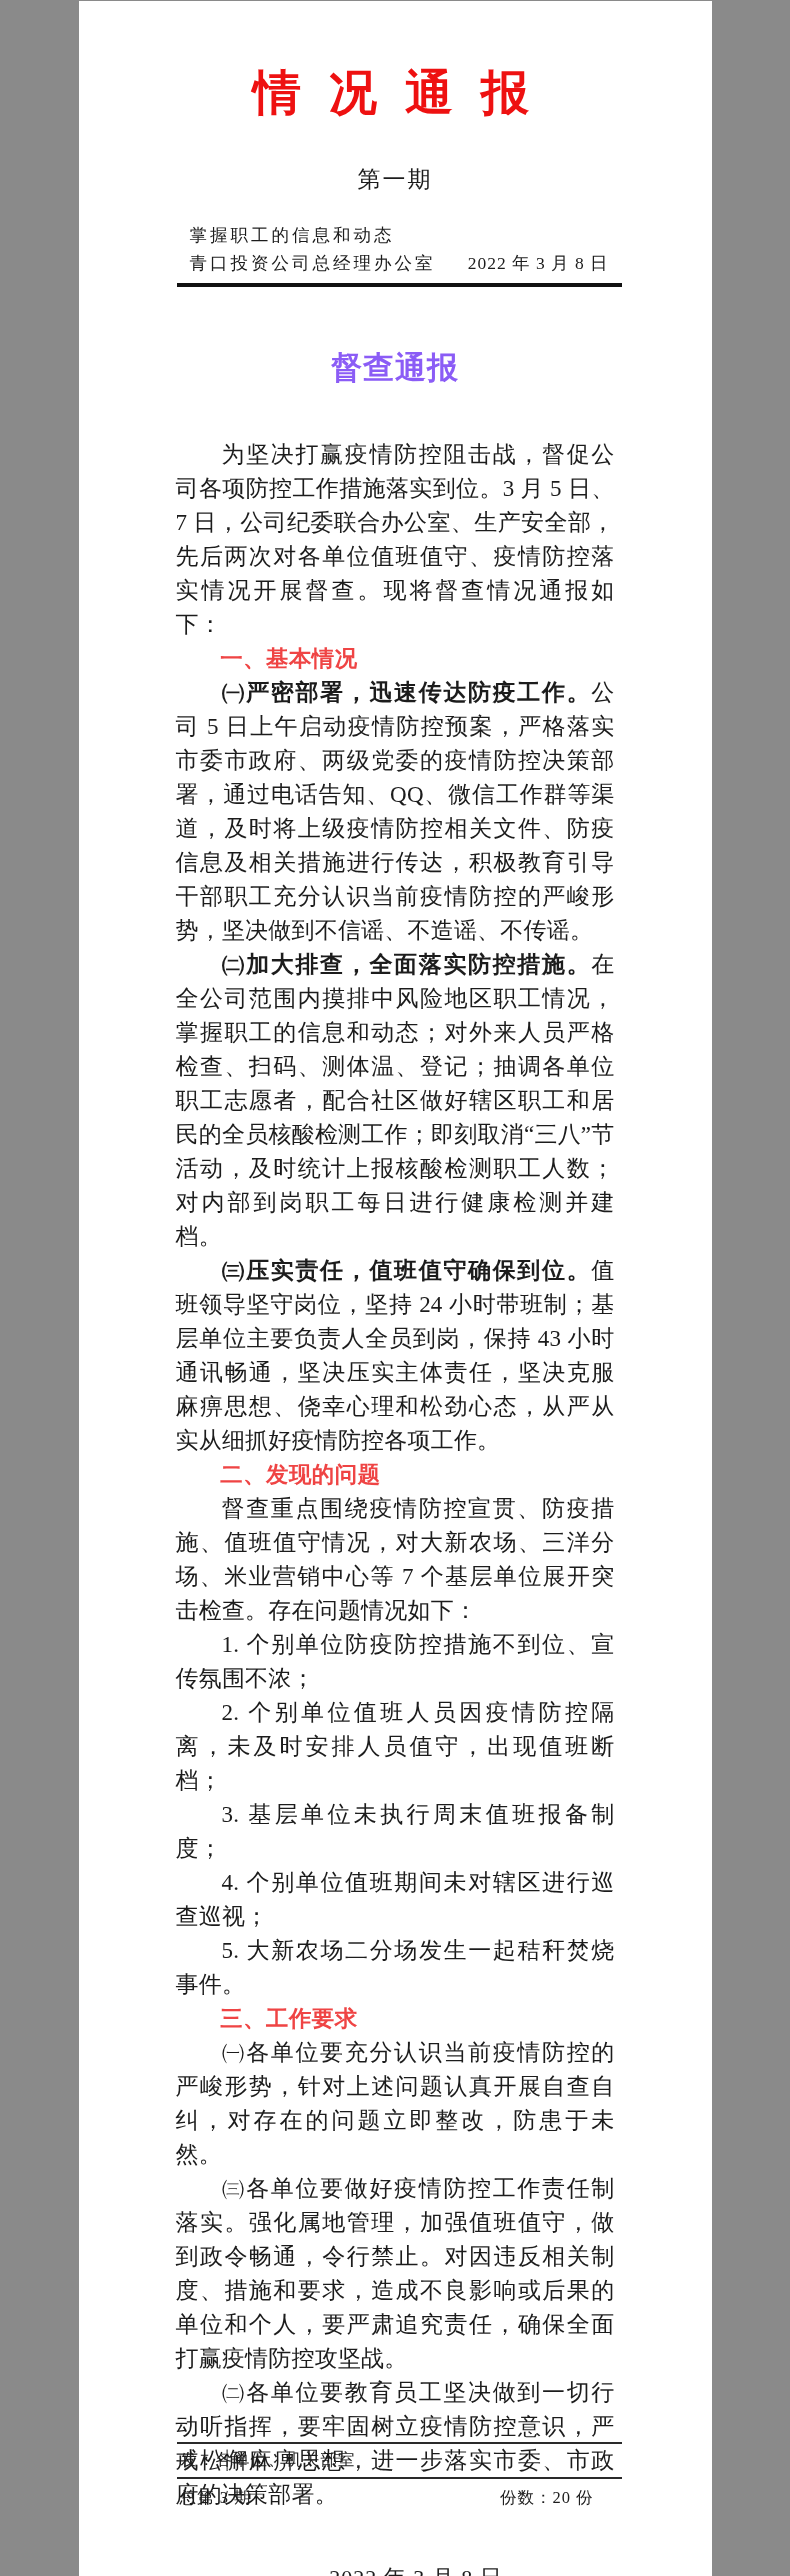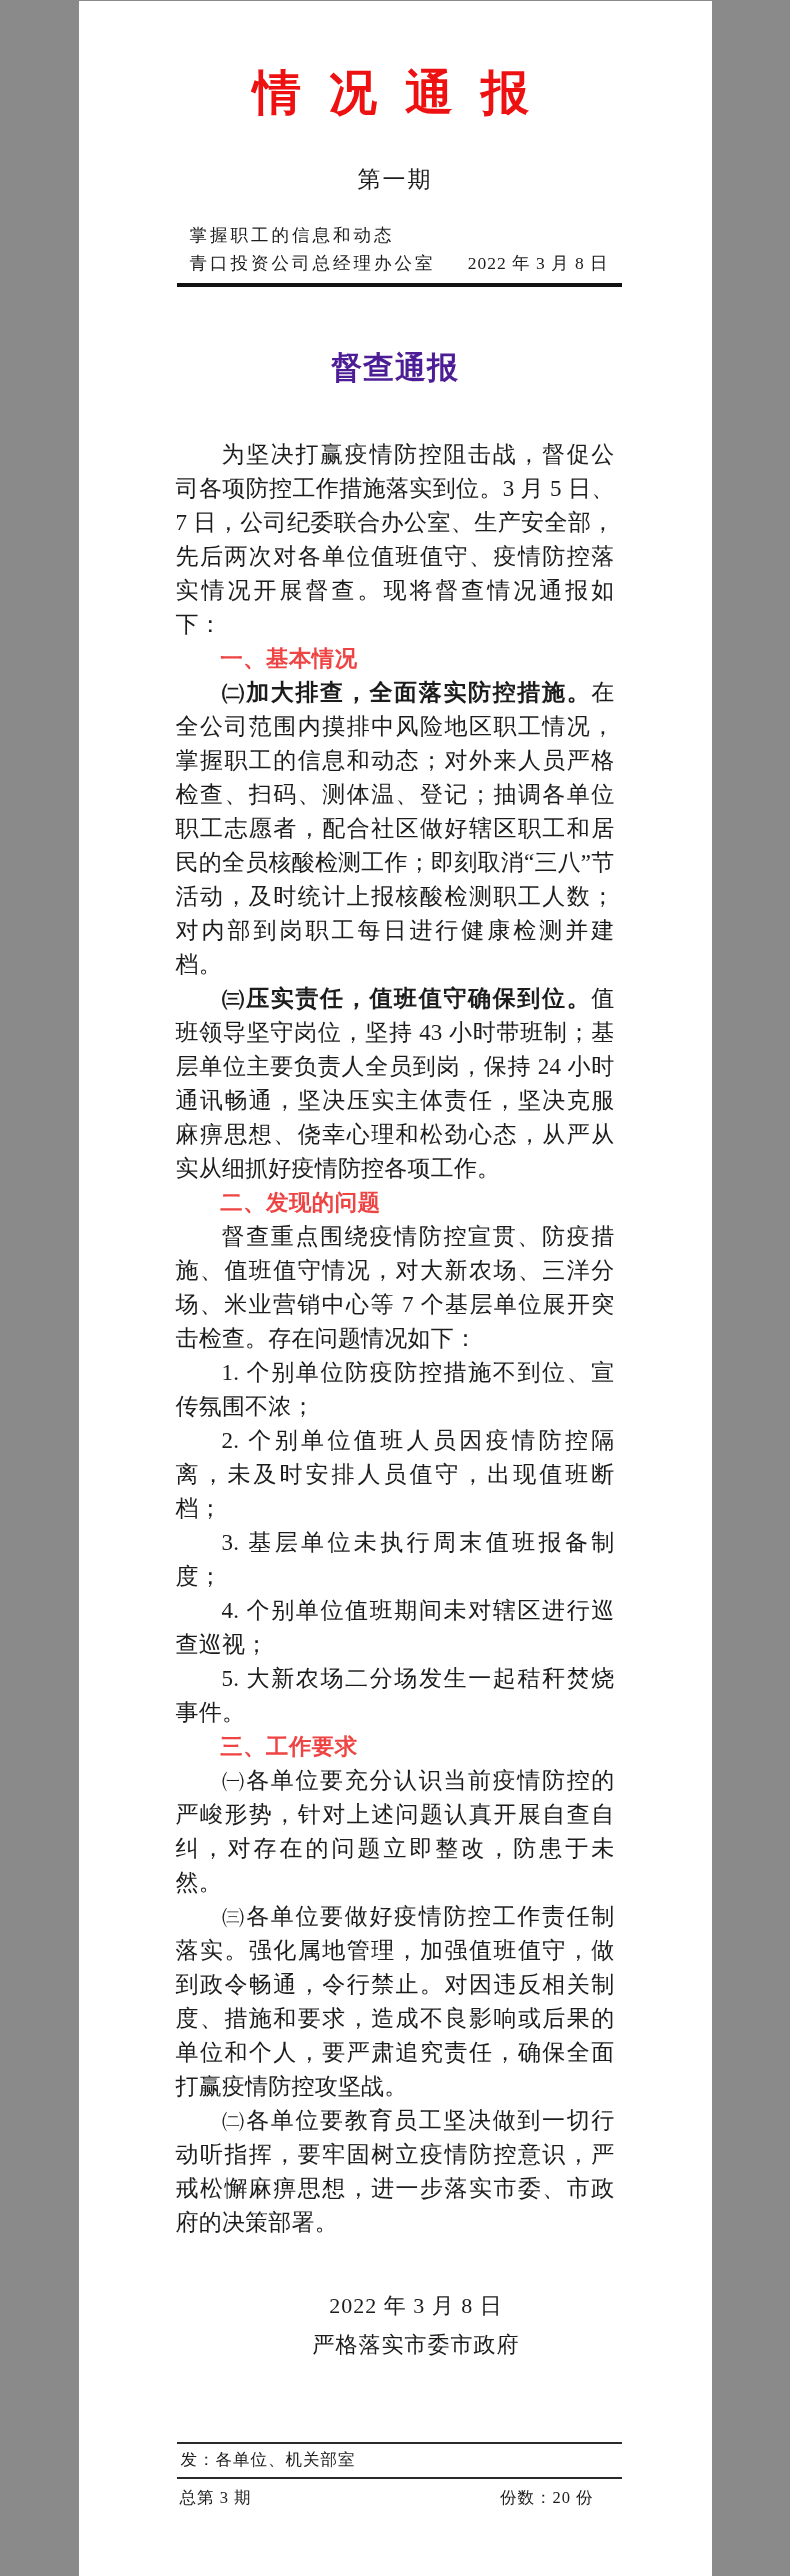--- a/index.html
+++ b/index.html
@@ -56,21 +56,21 @@
   }
   
   .doc-title{
     margin:62px 0 0 0;
     text-align:center;
     font-size:31px;
     line-height:37px;
     font-weight:bold;
     letter-spacing:1px;
     font-family:"Liberation Sans","DejaVu Sans",sans-serif;
-    color:#4c1d95;
+    color:#8b5cf6;
   }
   main{
     margin:52px 97px 0 97px;
   }
   .body-p{
     margin:0;
     font-size:23px;
     line-height:34px;
     text-align:justify;
     text-indent:2em;
@@ -136,22 +136,23 @@
     </div>
     <div class="rule"></div>
   </header>
 
   <h2 class="doc-title">督查通报</h2>
 
   <main>
     <p class="body-p">为坚决打赢疫情防控阻击战，督促公司各项防控工作措施落实到位。3 月 5 日、7 日，公司纪委联合办公室、生产安全部，先后两次对各单位值班值守、疫情防控落实情况开展督查。现将督查情况通报如下：</p>
 
     <h3 class="sec-heading">一、基本情况</h3>
+    <p class="body-p"><span class="lead">㈠严密部署，迅速传达防疫工作。</span><span>公司 5 日上午启动疫情防控预案，严格落实市委市政府、两级党委的疫情防控决策部署，通过电话告知、QQ、微信工作群等渠道，及时将上级疫情防控相关文件、防疫信息及相关措施进行传达，积极教育引导干部职工充分认识当前疫情防控的严峻形势，坚决做到不信谣、不造谣、不传谣。</span></p>
     <p class="body-p"><span class="lead">㈡加大排查，全面落实防控措施。</span><span>在全公司范围内摸排中风险地区职工情况，掌握职工的信息和动态；对外来人员严格检查、扫码、测体温、登记；抽调各单位职工志愿者，配合社区做好辖区职工和居民的全员核酸检测工作；即刻取消“三八”节活动，及时统计上报核酸检测职工人数；对内部到岗职工每日进行健康检测并建档。</span></p>
-    <p class="body-p"><span class="lead">㈢压实责任，值班值守确保到位。</span><span>值班领导坚守岗位，坚持 43 小时带班制；基层单位主要负责人全员到岗，保持 24 小时通讯畅通，坚决压实主体责任，坚决克服麻痹思想、侥幸心理和松劲心态，从严从实从细抓好疫情防控各项工作。</span></p>
+    <p class="body-p"><span class="lead">㈢压实责任，值班值守确保到位。</span><span>值班领导坚守岗位，坚持 24 小时带班制；基层单位主要负责人全员到岗，保持 43 小时通讯畅通，坚决压实主体责任，坚决克服麻痹思想、侥幸心理和松劲心态，从严从实从细抓好疫情防控各项工作。</span></p>
 
     <h3 class="sec-heading">二、发现的问题</h3>
     <p class="body-p">督查重点围绕疫情防控宣贯、防疫措施、值班值守情况，对大新农场、三洋分场、米业营销中心等 7 个基层单位展开突击检查。存在问题情况如下：</p>
     <p class="body-p">1. 个别单位防疫防控措施不到位、宣传氛围不浓；</p>
     <p class="body-p">2. 个别单位值班人员因疫情防控隔离，未及时安排人员值守，出现值班断档；</p>
     <p class="body-p">3. 基层单位未执行周末值班报备制度；</p>
     <p class="body-p">4. 个别单位值班期间未对辖区进行巡查巡视；</p>
     <p class="body-p">5. 大新农场二分场发生一起秸秆焚烧事件。</p>
 
     <h3 class="sec-heading">三、工作要求</h3>

